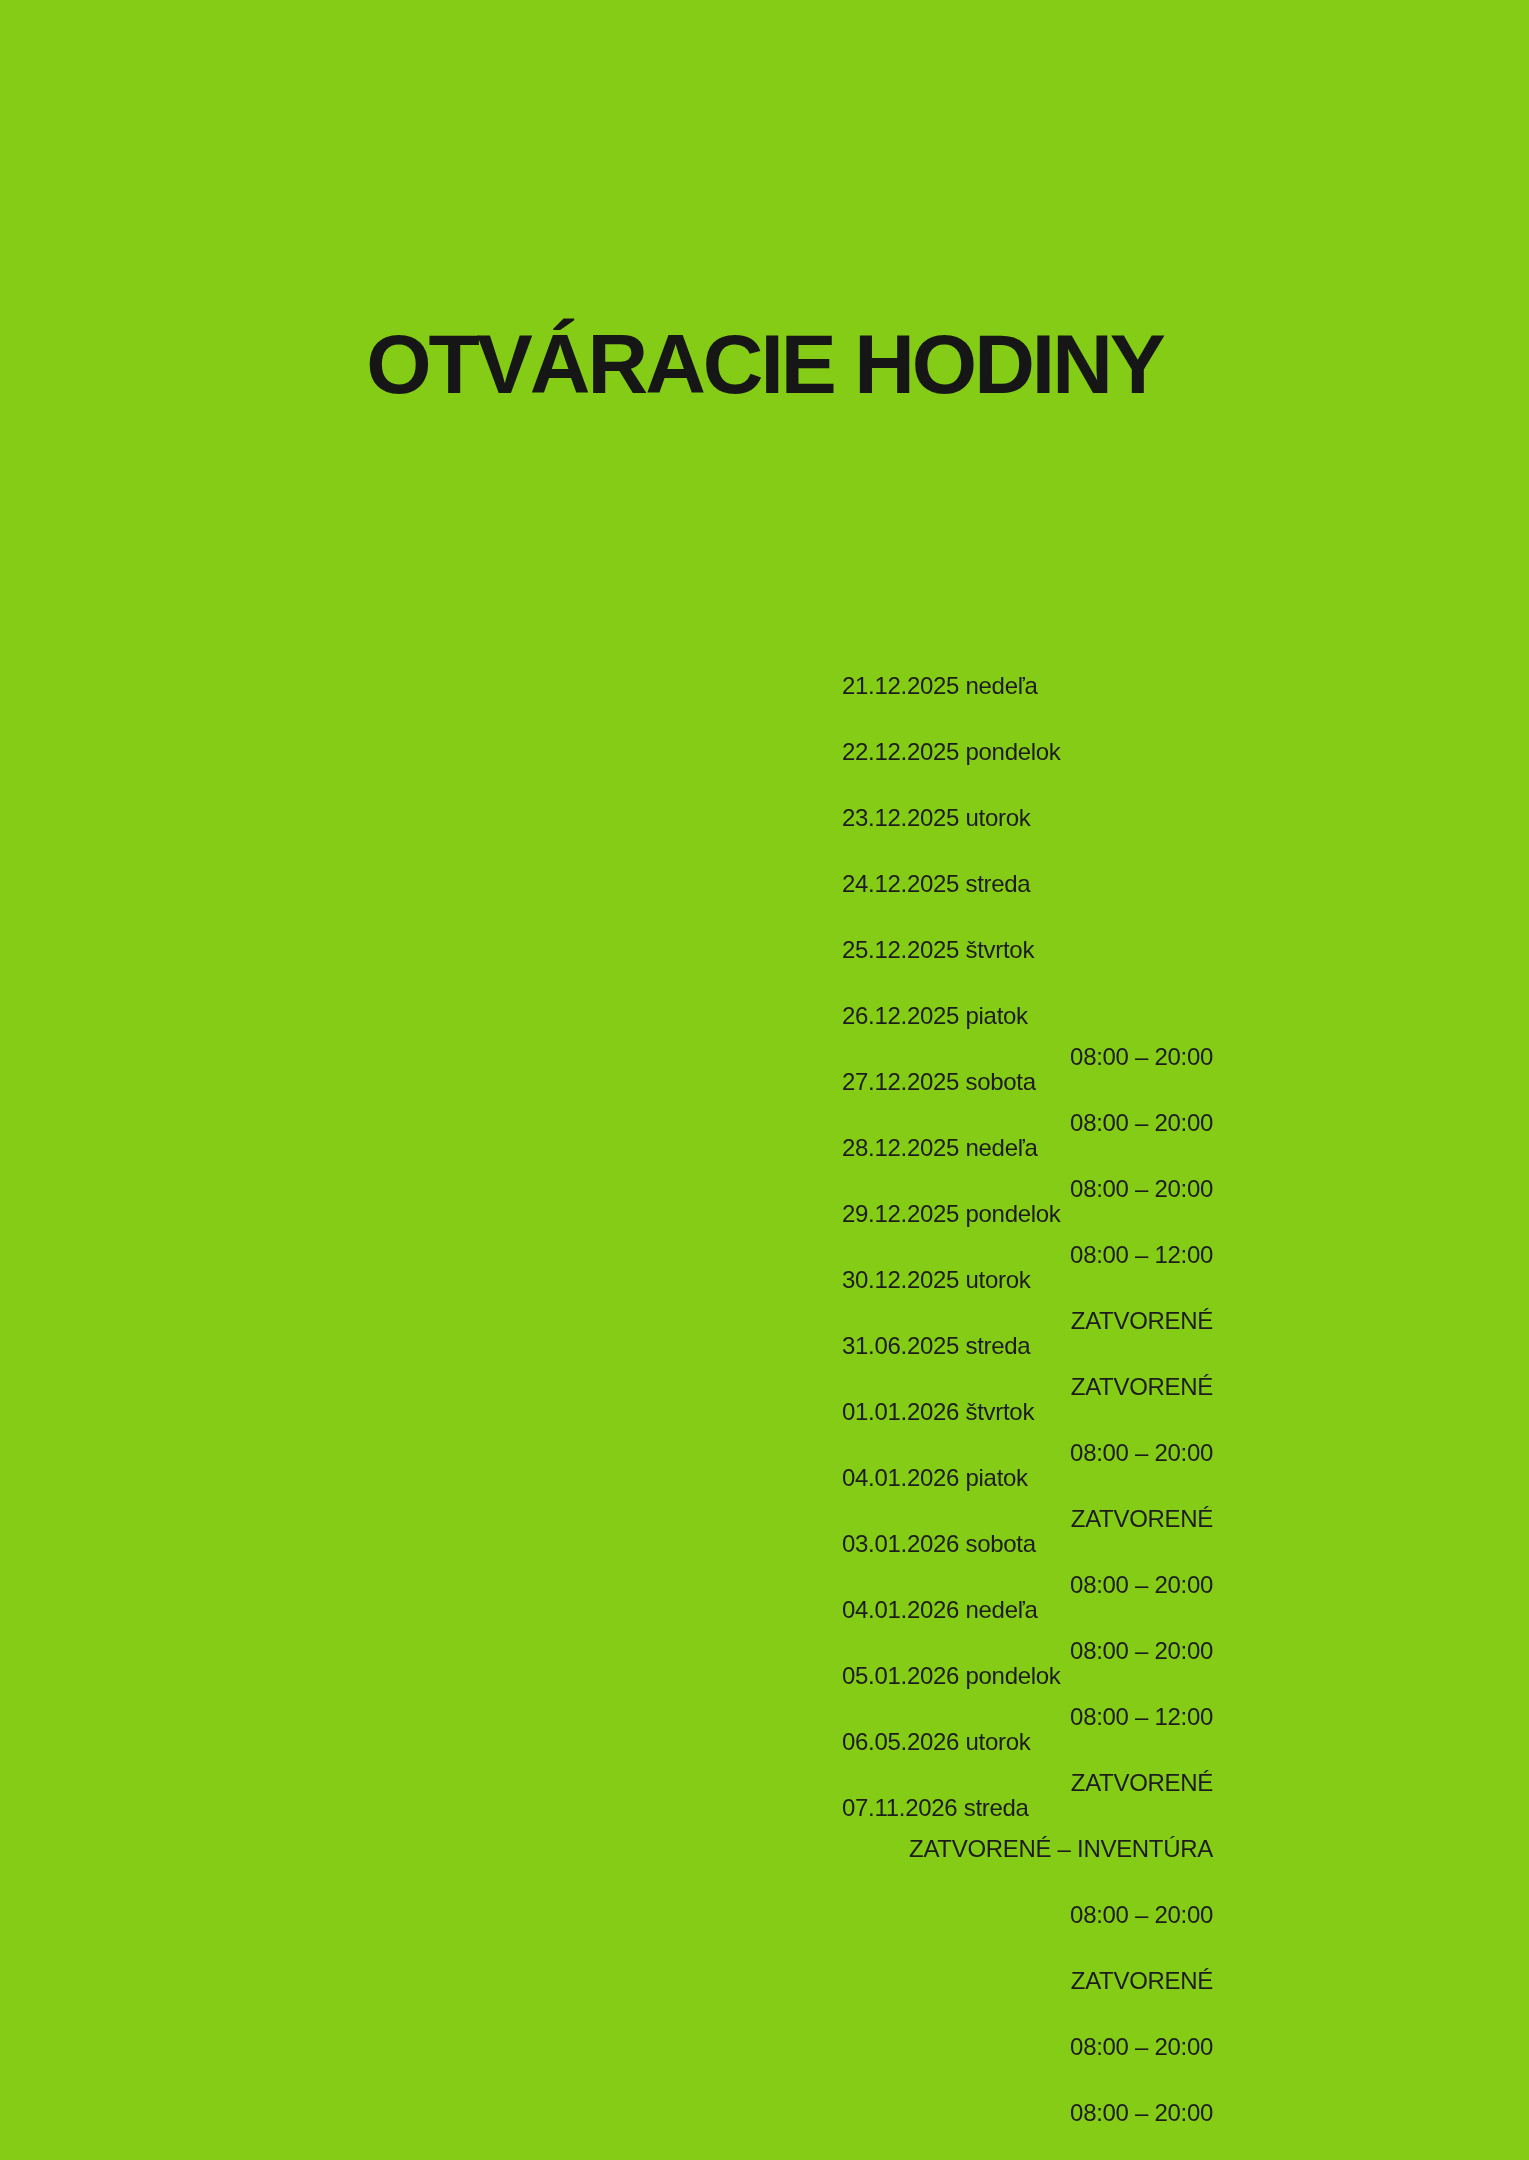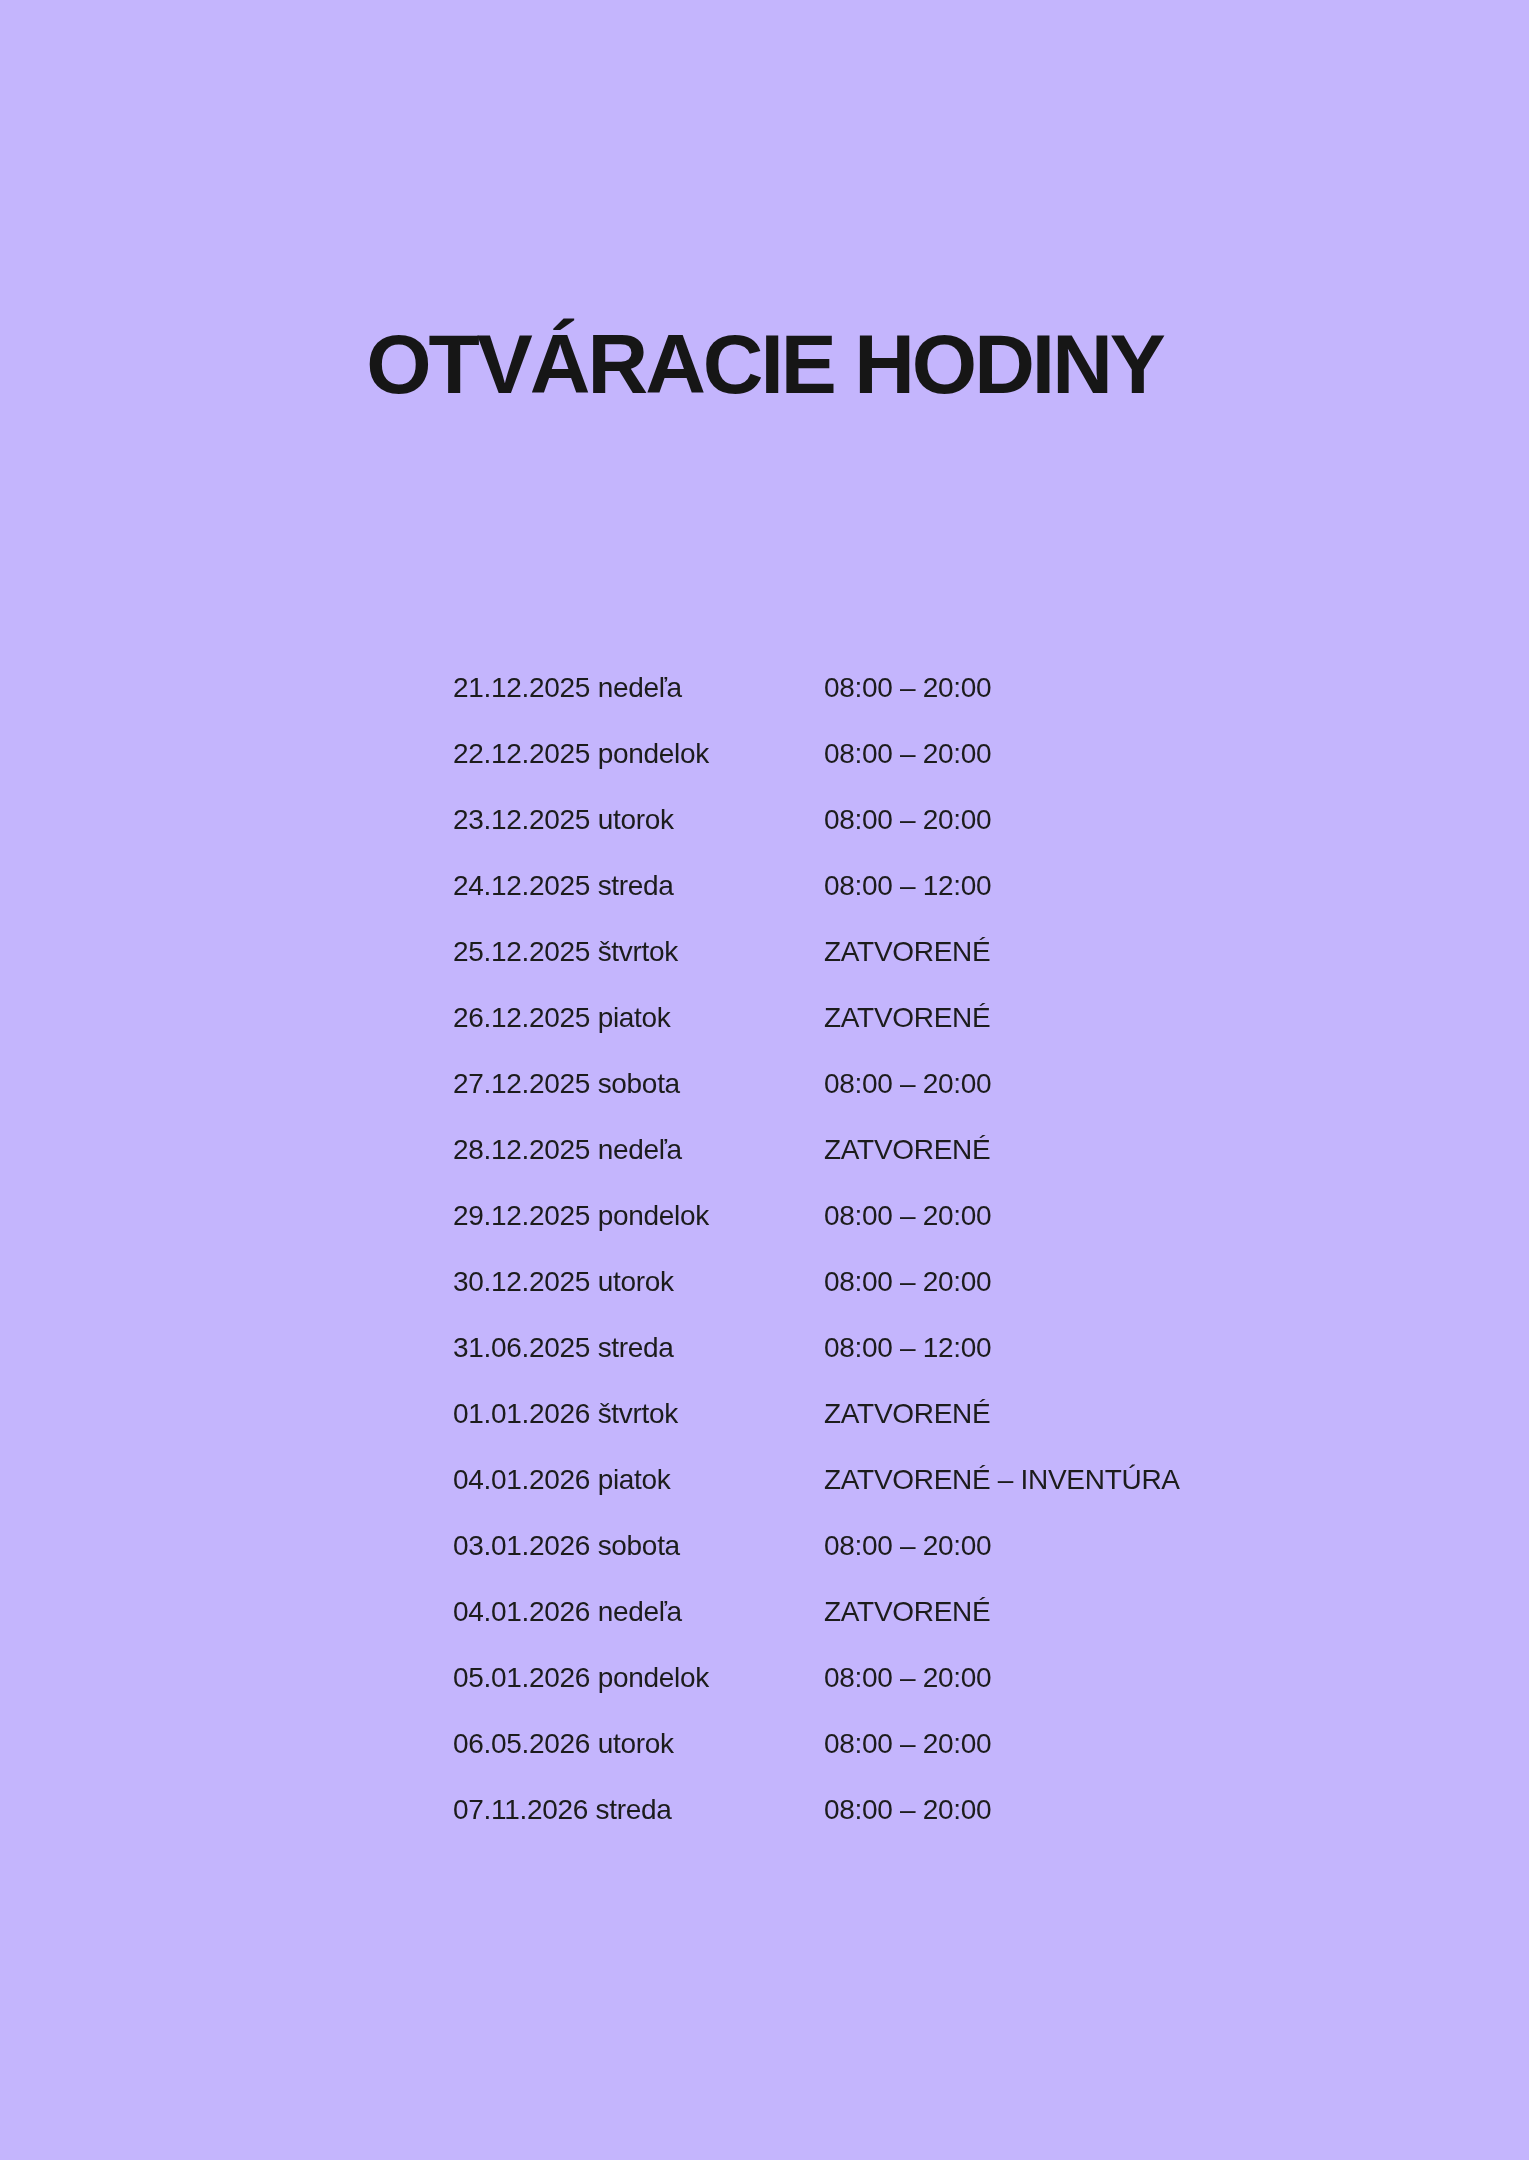--- a/index.html
+++ b/index.html
@@ -5,21 +5,21 @@
   html, body {
     margin: 0;
     padding: 0;
     background: #e8e8e8;
   }
   .page {
     position: relative;
     width: 1529px;
     height: 2160px;
     margin: 0 auto;
-    background: #c4b5fd;
+    background: #84cc16;
     font-family: "Liberation Sans", "DejaVu Sans", sans-serif;
     color: #1c1c1c;
     overflow: hidden;
   }
   .doc-title {
     position: absolute;
     top: 322px;
     left: 0;
     width: 100%;
     margin: 0;
@@ -46,25 +46,26 @@
     white-space: nowrap;
   }
   .schedule {
     position: absolute;
     top: 672px;
     left: 453px;
     width: 760px;
   }
   .row {
     display: flex;
-    align-items: flex-start;
+    align-items: flex-end;
     height: 66px;
-    font-size: 28px;
+    font-size: 24px;
     letter-spacing: -0.3px;
     white-space: nowrap;
+    flex-direction: column;
   }
   .cell-date {
     width: 371px;
     flex: 0 0 371px;
   }
   .cell-hours {
     flex: 1;
   }
 </style>
 </head>

